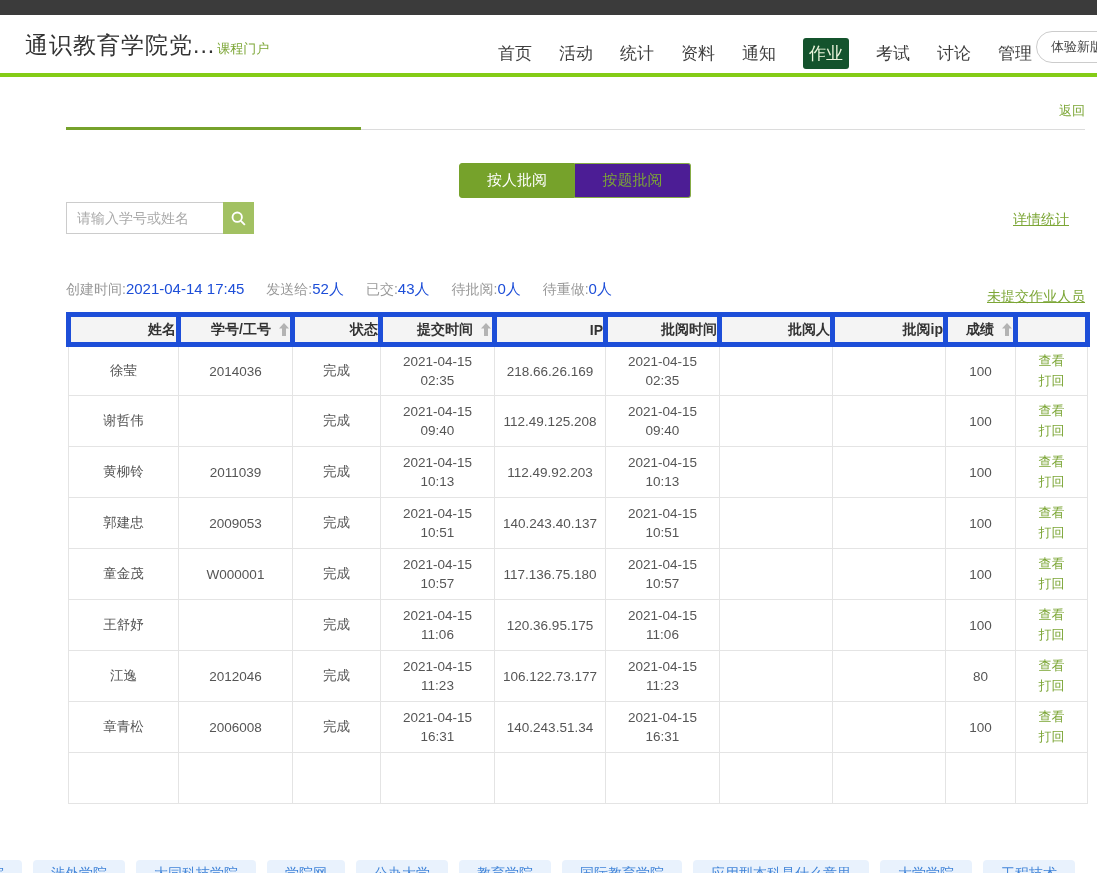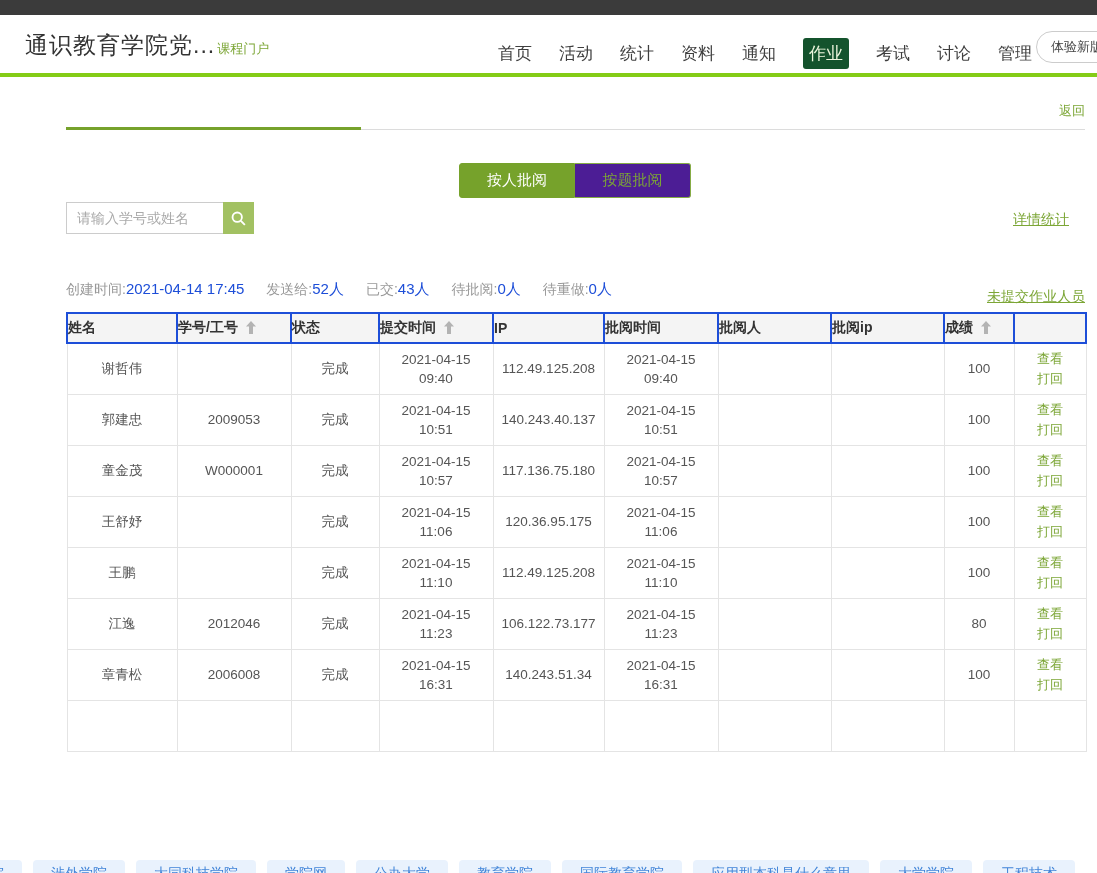--- a/index.html
+++ b/index.html
@@ -41,21 +41,21 @@
   .stats-link { position:absolute; right:28px; top:211px; font-size:14px; color:#7ca636; text-decoration:underline; cursor:pointer; }
 
   
   .meta-row { position:absolute; left:66px; top:280px; display:flex; gap:22px; font-size:14px; align-items:baseline; }
   .meta-label { color:#999; }
   .meta-value { color:#1d4ed8; font-size:15px; }
   .notsub-link { position:absolute; right:12px; top:288px; font-size:14px; color:#7ca636; text-decoration:underline; cursor:pointer; }
 
   
   .grade-table { position:absolute; left:66px; top:312px; width:1019px; border-collapse:collapse; table-layout:fixed; }
-  .grade-table th { background:#f4f4f4; border:2px solid #1d4ed8; height:30px; font-size:14px; color:#333; font-weight:bold; text-align:left;margin-left:36px; }
+  .grade-table th { background:#f4f4f4; border:5px solid #1d4ed8; height:30px; font-size:14px; color:#333; font-weight:bold; text-align:right;margin-left:36px; }
   .grade-table td { background:#fff; border:1px solid #e4e4e4; height:51px; font-size:13.5px; color:#555; text-align:center; vertical-align:middle; }
   .sort-arrow { display:inline-block; vertical-align:-2px; margin-left:7px; cursor:pointer; }
   .two-line div { line-height:19px; }
   .action-link { display:block; color:#7ca636; font-size:13px; line-height:20px; text-decoration:none; cursor:pointer; }
 
   
   .bottom-bar { position:absolute; left:-42px; top:858px; width:1250px; display:flex; gap:11px; background:#fff; padding-top:2px; }
   .pill { background:#e9f2fd; color:#4285d8; font-size:14px; padding:5px 18px; border-radius:4px; white-space:nowrap; cursor:pointer; }
 
   a { text-decoration:none; }
@@ -143,31 +143,73 @@
           <th>批阅人</th>
           <th>批阅ip</th>
           <th>成绩<svg class="sort-arrow" width="12" height="13" viewBox="0 0 12 13">
               <path d="M6 0 L11 5.5 L8 5.5 L8 13 L4 13 L4 5.5 L1 5.5 Z" fill="#b3b3b3"></path>
             </svg></th>
           <th></th>
         </tr>
       </thead>
     <tbody>
         <tr>
+          <td>徐莹</td>
+          <td>2014036</td>
+          <td>完成</td>
+          <td class="two-line">
+            <div>2021-04-15</div>
+            <div>02:35</div>
+          </td>
+          <td>218.66.26.169</td>
+          <td class="two-line">
+            <div>2021-04-15</div>
+            <div>02:35</div>
+          </td>
+          <td></td>
+          <td></td>
+          <td>100</td>
+          <td>
+            <a class="action-link">查看</a>
+            <a class="action-link">打回</a>
+          </td>
+        </tr>
+        <tr>
           <td>谢哲伟</td>
           <td></td>
           <td>完成</td>
           <td class="two-line">
             <div>2021-04-15</div>
             <div>09:40</div>
           </td>
           <td>112.49.125.208</td>
           <td class="two-line">
             <div>2021-04-15</div>
             <div>09:40</div>
+          </td>
+          <td></td>
+          <td></td>
+          <td>100</td>
+          <td>
+            <a class="action-link">查看</a>
+            <a class="action-link">打回</a>
+          </td>
+        </tr>
+        <tr>
+          <td>黄柳铃</td>
+          <td>2011039</td>
+          <td>完成</td>
+          <td class="two-line">
+            <div>2021-04-15</div>
+            <div>10:13</div>
+          </td>
+          <td>112.49.92.203</td>
+          <td class="two-line">
+            <div>2021-04-15</div>
+            <div>10:13</div>
           </td>
           <td></td>
           <td></td>
           <td>100</td>
           <td>
             <a class="action-link">查看</a>
             <a class="action-link">打回</a>
           </td>
         </tr>
         <tr>
@@ -217,41 +259,20 @@
           <td></td>
           <td>完成</td>
           <td class="two-line">
             <div>2021-04-15</div>
             <div>11:06</div>
           </td>
           <td>120.36.95.175</td>
           <td class="two-line">
             <div>2021-04-15</div>
             <div>11:06</div>
-          </td>
-          <td></td>
-          <td></td>
-          <td>100</td>
-          <td>
-            <a class="action-link">查看</a>
-            <a class="action-link">打回</a>
-          </td>
-        </tr>
-        <tr>
-          <td>王鹏</td>
-          <td></td>
-          <td>完成</td>
-          <td class="two-line">
-            <div>2021-04-15</div>
-            <div>11:10</div>
-          </td>
-          <td>112.49.125.208</td>
-          <td class="two-line">
-            <div>2021-04-15</div>
-            <div>11:10</div>
           </td>
           <td></td>
           <td></td>
           <td>100</td>
           <td>
             <a class="action-link">查看</a>
             <a class="action-link">打回</a>
           </td>
         </tr>
         <tr>

